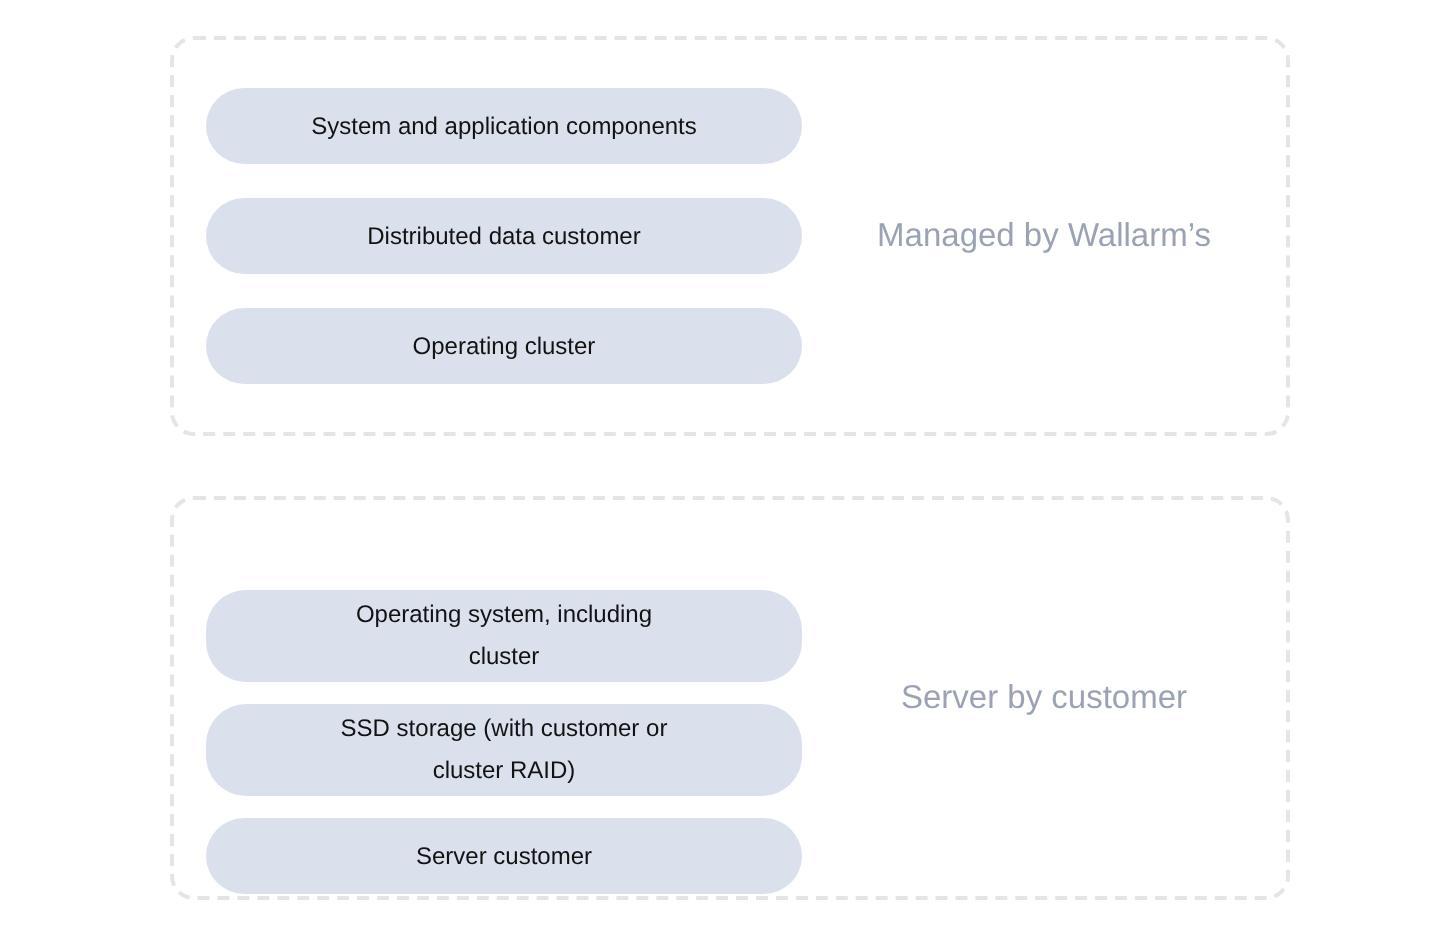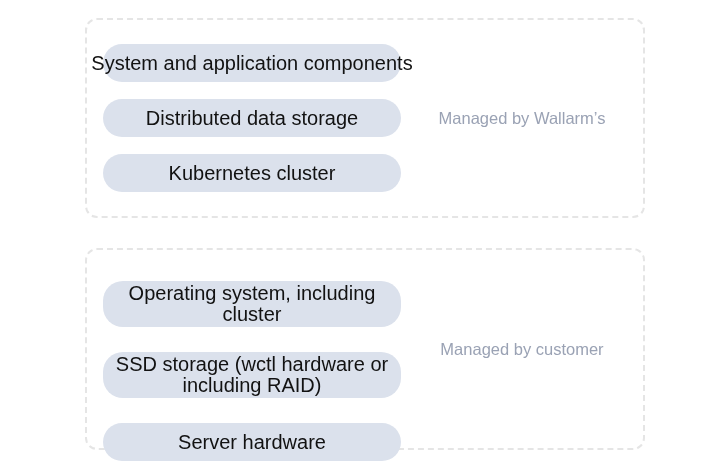--- a/index.html
+++ b/index.html
@@ -23,36 +23,36 @@
   .group-top { top: 18px; height: 200px; }
   .group-bottom { top: 248px; height: 202px; }
 
   .pills {
     margin-left: 16px;
     width: 298px;
     display: flex;
     flex-direction: column;
   }
   .group-top .pills { gap: 17px; }
-  .group-bottom .pills { gap: 25px; margin-top: 44px; }
+  .group-bottom .pills { gap: 11px; margin-top: 44px; }
 
   .pill {
     background: #dbe1ec;
     border-radius: 20px;
     min-height: 38px;
     padding: 2px 18px;
     display: flex;
     flex-direction: column;
     justify-content: center;
     align-items: center;
     text-align: center;
   }
   .pill .line {
     color: #121212;
-    font-size: 20px;
+    font-size: 12px;
     line-height: 21px;
     white-space: nowrap;
   }
 
   .group-label {
     flex: 1;
     display: flex;
     flex-direction: row;
     align-items: center;
     justify-content: center;
@@ -69,43 +69,43 @@
 <body>
 
 <div class="canvas">
 
   <section class="group group-top">
     <div class="pills">
       <div class="pill">
         <span class="line">System and application components</span>
       </div>
       <div class="pill">
-        <span class="line">Distributed data storage</span>
+        <span class="line">Distributed data customer</span>
       </div>
       <div class="pill">
-        <span class="line">Kubernetes cluster</span>
+        <span class="line">Operating cluster</span>
       </div>
     </div>
     <div class="group-label">
       <span class="line">Managed by Wallarm’s</span>
     </div>
   </section>
 
   <section class="group group-bottom">
     <div class="pills">
       <div class="pill">
         <span class="line">Operating system, including</span>
         <span class="line">cluster</span>
       </div>
       <div class="pill">
-        <span class="line">SSD storage (wctl hardware or</span>
-        <span class="line">including RAID)</span>
+        <span class="line">SSD storage (with customer or</span>
+        <span class="line">cluster RAID)</span>
       </div>
       <div class="pill">
-        <span class="line">Server hardware</span>
+        <span class="line">Server customer</span>
       </div>
     </div>
     <div class="group-label">
-      <span class="line">Managed by customer</span>
+      <span class="line">Server by customer</span>
     </div>
   </section>
 
 </div>
 
 </body></html>

